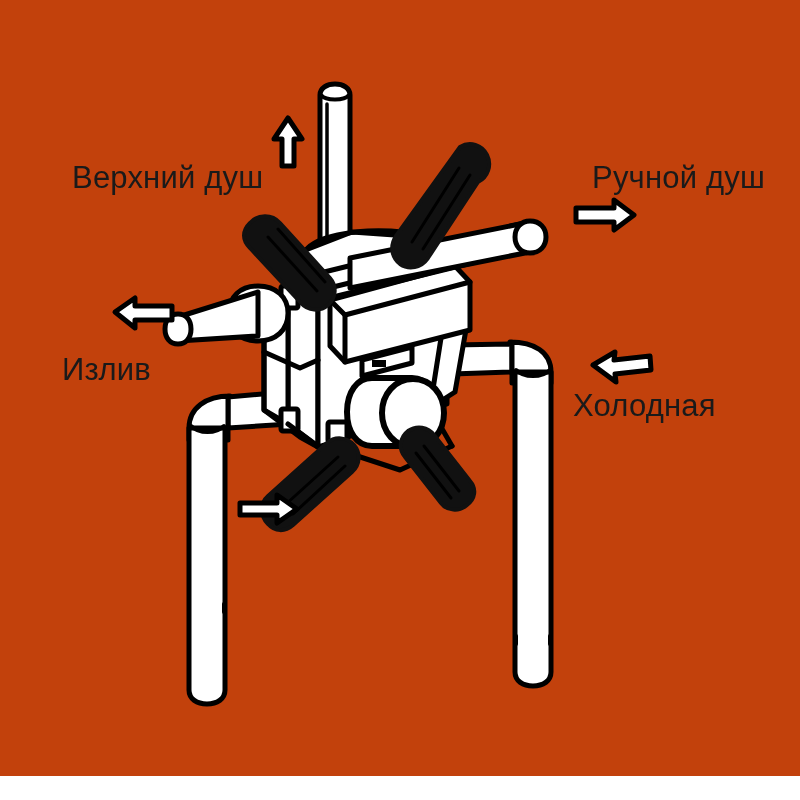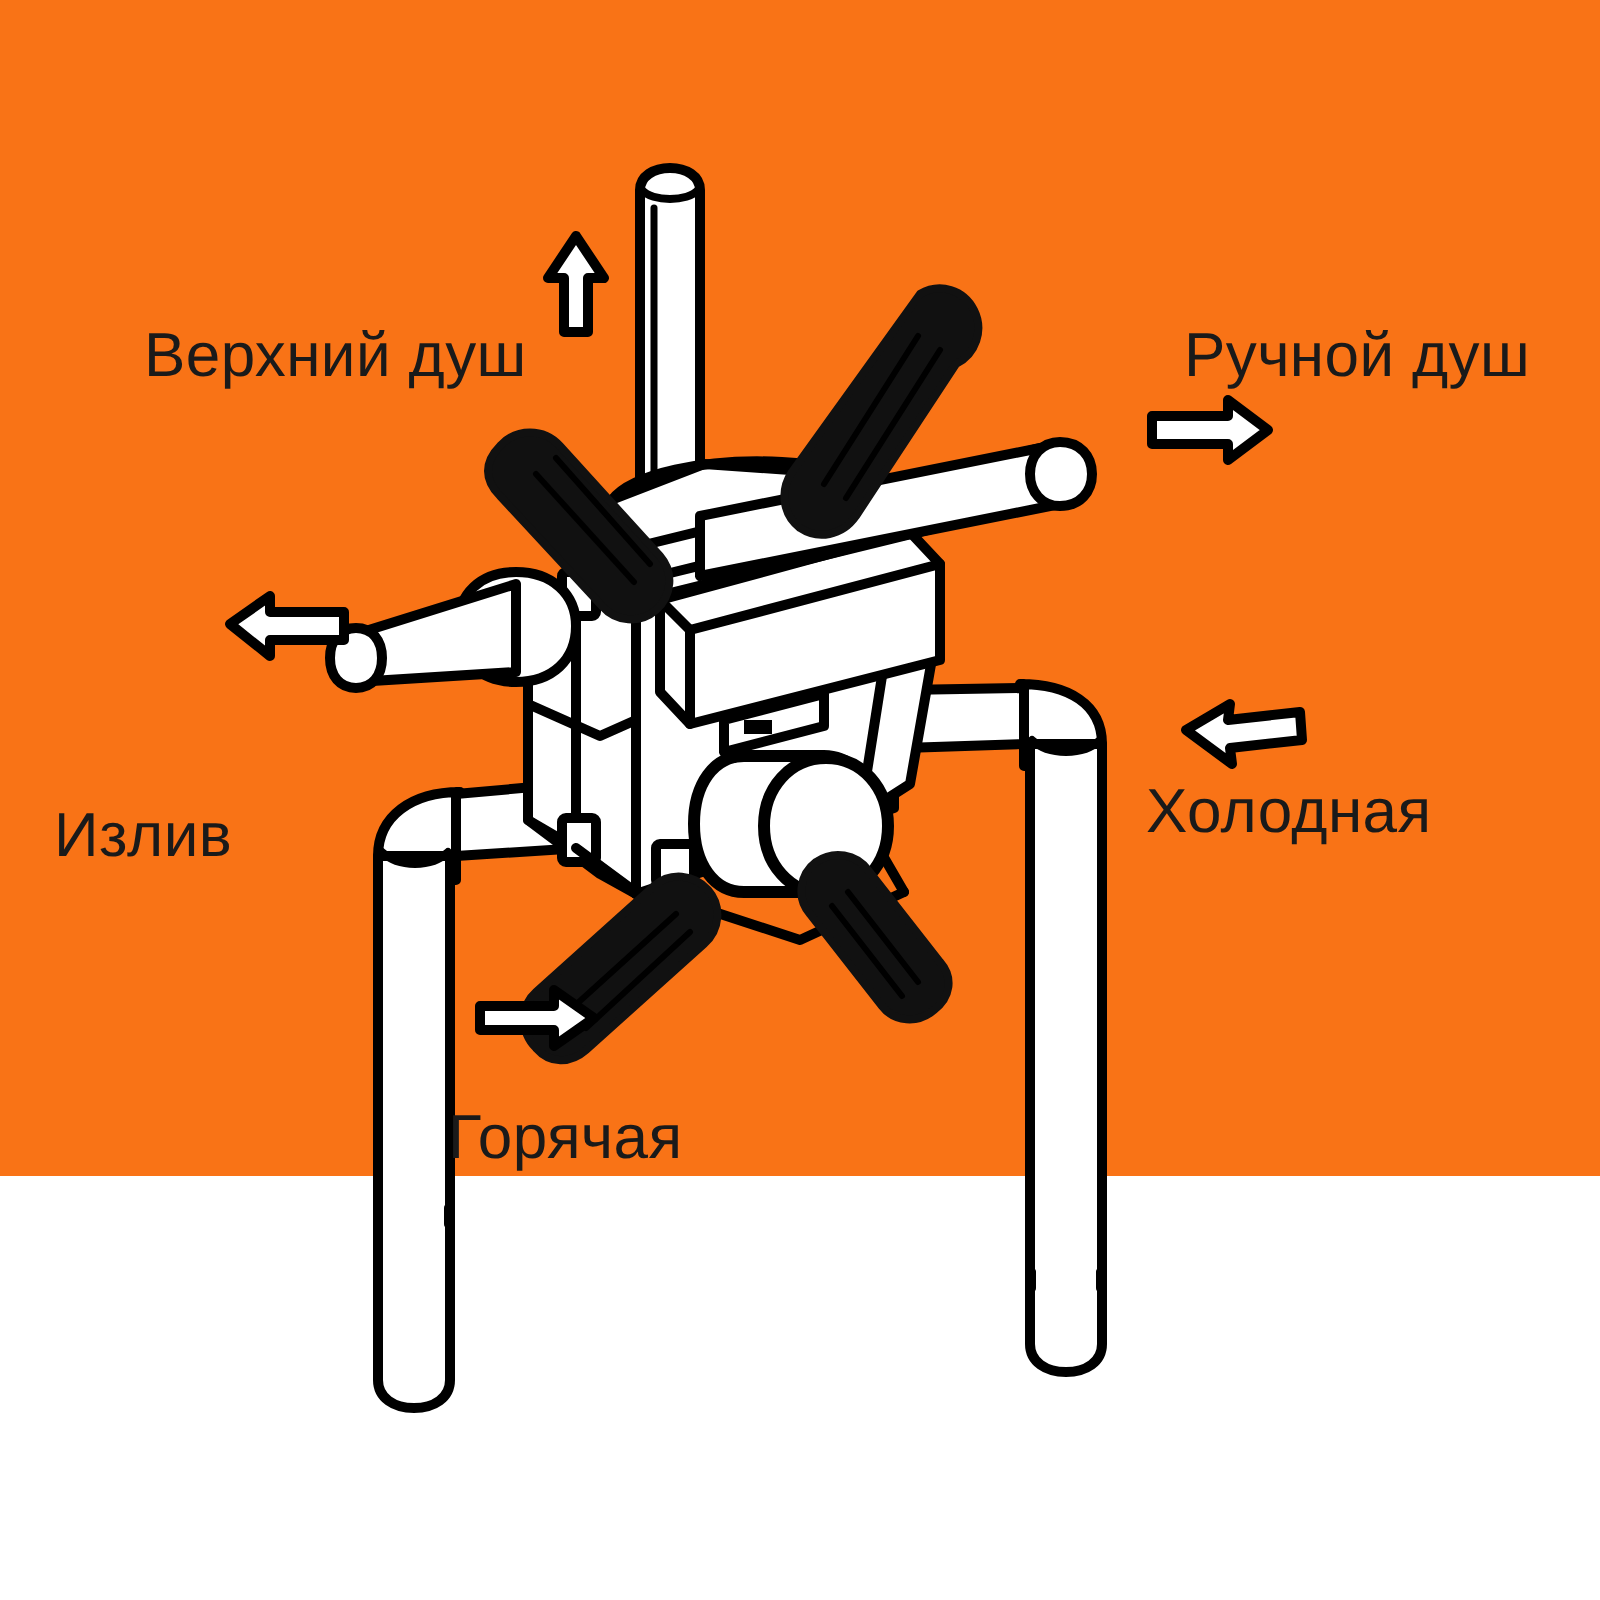--- a/index.html
+++ b/index.html
@@ -9,43 +9,43 @@
   }
   body {
     width: 800px;
     height: 800px;
     font-family: "Liberation Sans", sans-serif;
     overflow: hidden;
   }
   #diagram-root {
     position: relative;
     width: 800px;
-    height: 588px;
-    background: #f97316;
+    height: 776px;
+    background: #c2410c;
   }
   svg.figure {
     position: absolute;
     left: 0;
     top: 0;
     width: 800px;
     height: 800px;
     display: block;
   }
   .label {
     position: absolute;
     font-family: "Liberation Sans", sans-serif;
     font-size: 31px;
     font-weight: 400;
     color: #1a1a1a;
     white-space: nowrap;
     letter-spacing: 0.2px;
   }
   #label-top-shower   { left: 72px;  top: 160px; }
   #label-hand-shower  { left: 556px; top: 160px; margin-left: 36px; }
-  #label-spout        { left: 27px;  top: 352px; margin-top: 48px; }
+  #label-spout        { left: 62px;  top: 352px; }
   #label-cold         { left: 573px; top: 388px; }
   #label-hot          { left: 224px; top: 551px; }
 
   
   .stroke {
     fill: none;
     stroke: #000000;
     stroke-linecap: round;
     stroke-linejoin: round;
   }
@@ -192,15 +192,14 @@
   </svg>
 
   <div class="label" id="label-top-shower">Верхний душ</div>
 
   <div class="label" id="label-hand-shower">Ручной душ</div>
 
   <div class="label" id="label-spout">Излив</div>
 
   <div class="label" id="label-cold">Холодная</div>
 
-  <div class="label" id="label-hot">Горячая</div>
 
 </div>
 
 </body></html>

